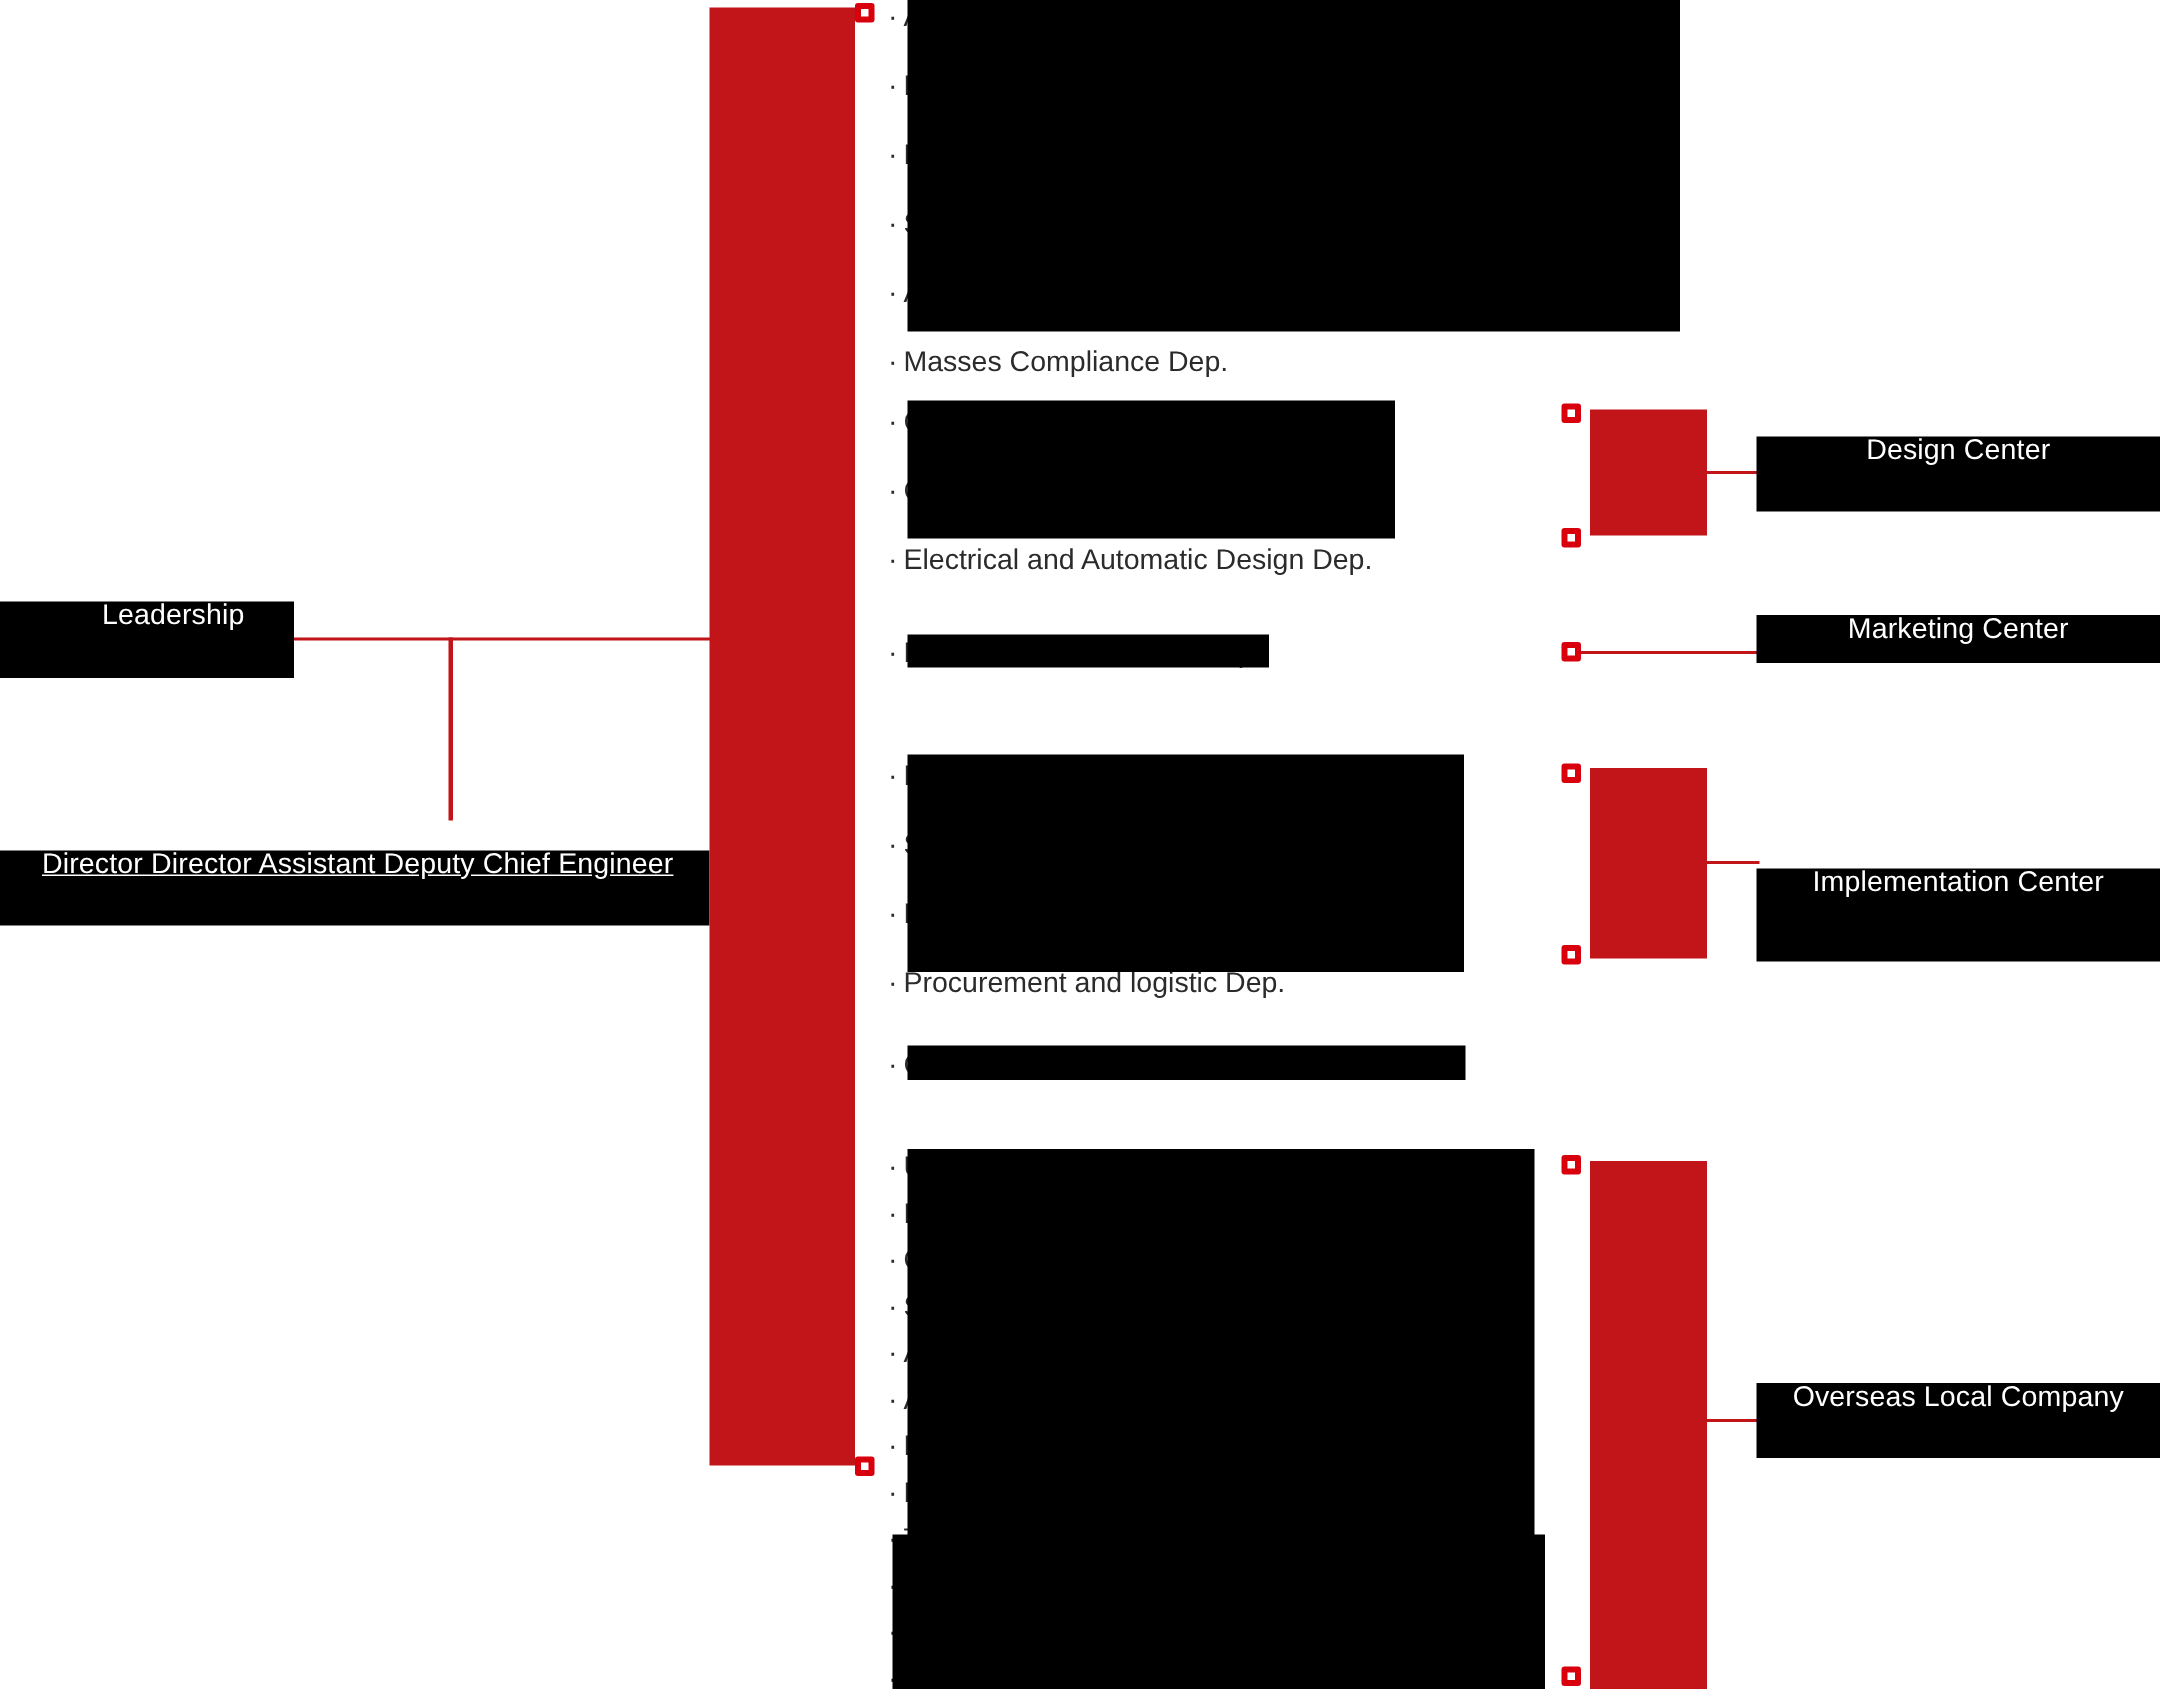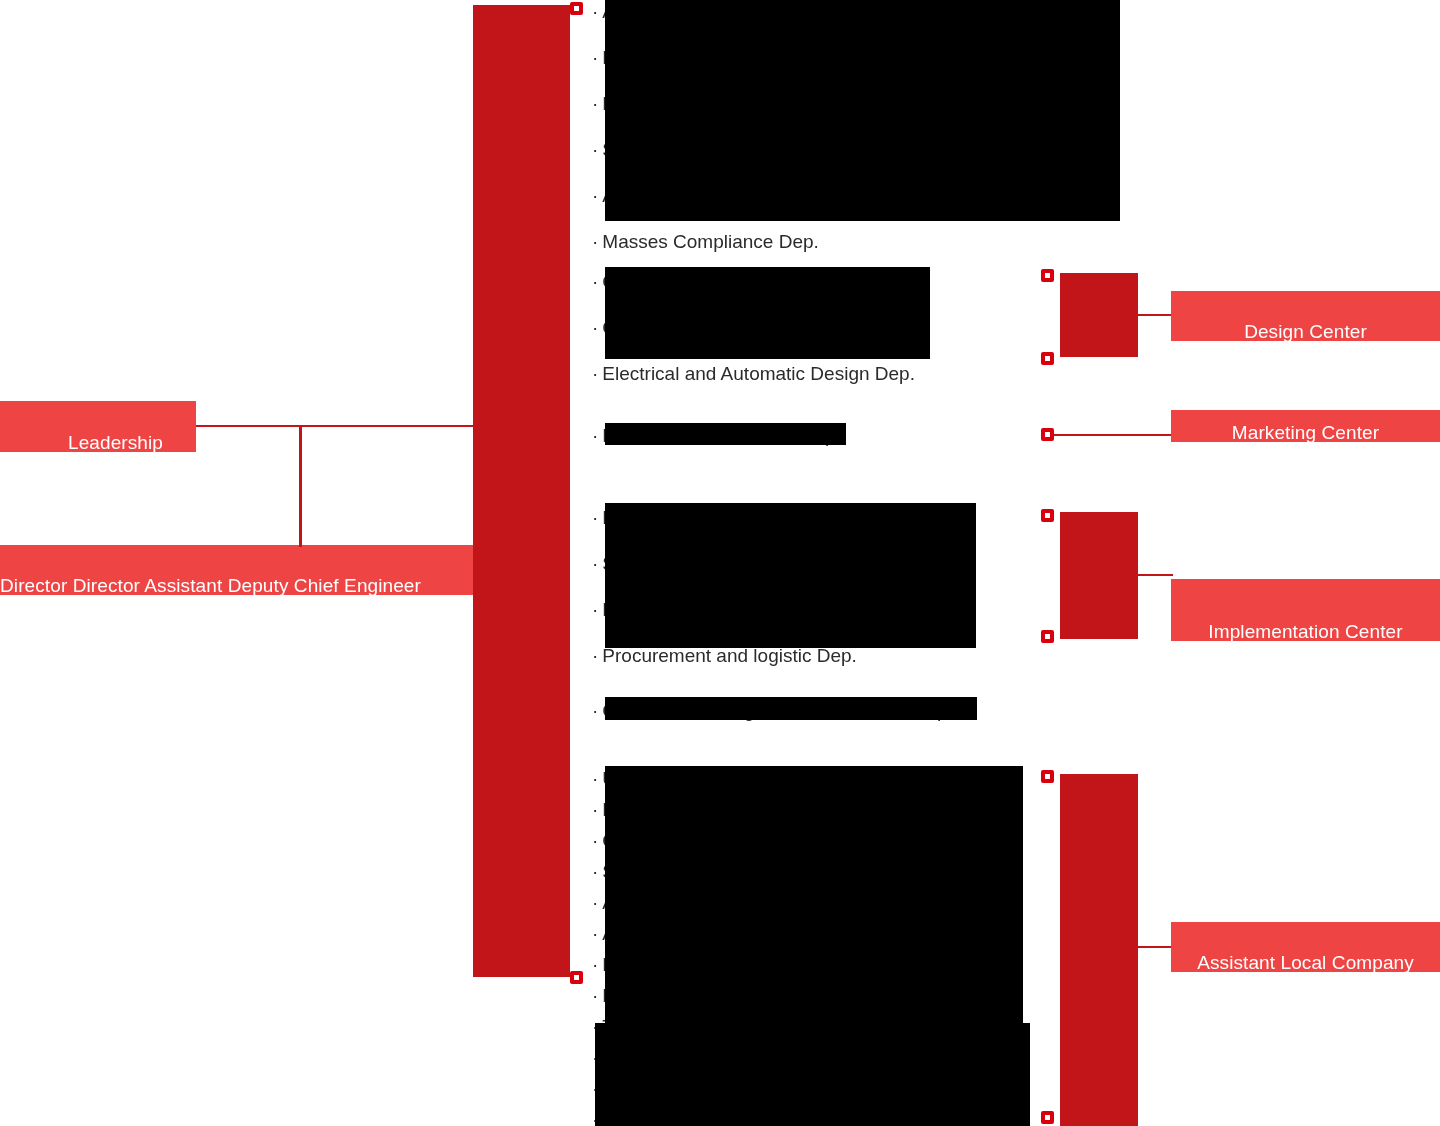--- a/index.html
+++ b/index.html
@@ -16,24 +16,24 @@
     position: relative;
     width: 1440px;
     height: 1126px;
     background: #ffffff;
     overflow: hidden;
   }
 
   
   .redbox {
     position: absolute;
-    background: #ef4444;
+    background: #000000;
     color: #ffffff;
     display: flex;
-    align-items: flex-end;
+    align-items: flex-start;
     justify-content: center;
     font-size: 19px;
     letter-spacing: .1px;
     line-height: 1;
     box-sizing: border-box;
   }
   .redbar {
     position: absolute;
     background: #C1151A;
   }
@@ -96,21 +96,21 @@
 </style>
 </head>
 <body>
 
 <div id="chart">
 
   <div class="redbox" style="left:0px; top:401px; width:196px; height:51px;padding-left:35px;">
     <span>Leadership</span>
   </div>
 
-  <div class="redbox" style="left:0px; top:545px; width:473px; height:50px; justify-content:flex-start; padding-left:0;">
+  <div class="redbox" style="left:0px; top:567px; width:473px; height:50px; justify-content:flex-start; padding-left:28px;text-decoration:underline;">
     <span>Director  Director Assistant Deputy Chief Engineer</span>
   </div>
 
   <div class="hline" style="left:196px; top:425px; width:280px;"></div>
 
   <div class="vline" style="left:299px; top:425px; height:122px;"></div>
 
   <div class="redbar" style="left:473px; top:5px; width:97px; height:972px;"></div>
 
   <div class="marker" style="left:570px; top:2px;"></div>
@@ -243,16 +243,16 @@
   <div class="hline" style="left:1138px; top:574px; width:35px;"></div>
   <div class="redbox" style="left:1171px; top:579px; width:269px; height:62px;">
     <span>Implementation Center</span>
   </div>
 
   <div class="redbar" style="left:1060px; top:774px; width:78px; height:578px;"></div>
   <div class="marker" style="left:1041px; top:770px;"></div>
   <div class="marker" style="left:1041px; top:1111px;"></div>
   <div class="hline" style="left:1138px; top:946px; width:35px;"></div>
   <div class="redbox" style="left:1171px; top:922px; width:269px; height:50px;">
-    <span>Assistant Local Company</span>
+    <span>Overseas Local Company</span>
   </div>
 
 </div>
 
 </body></html>

